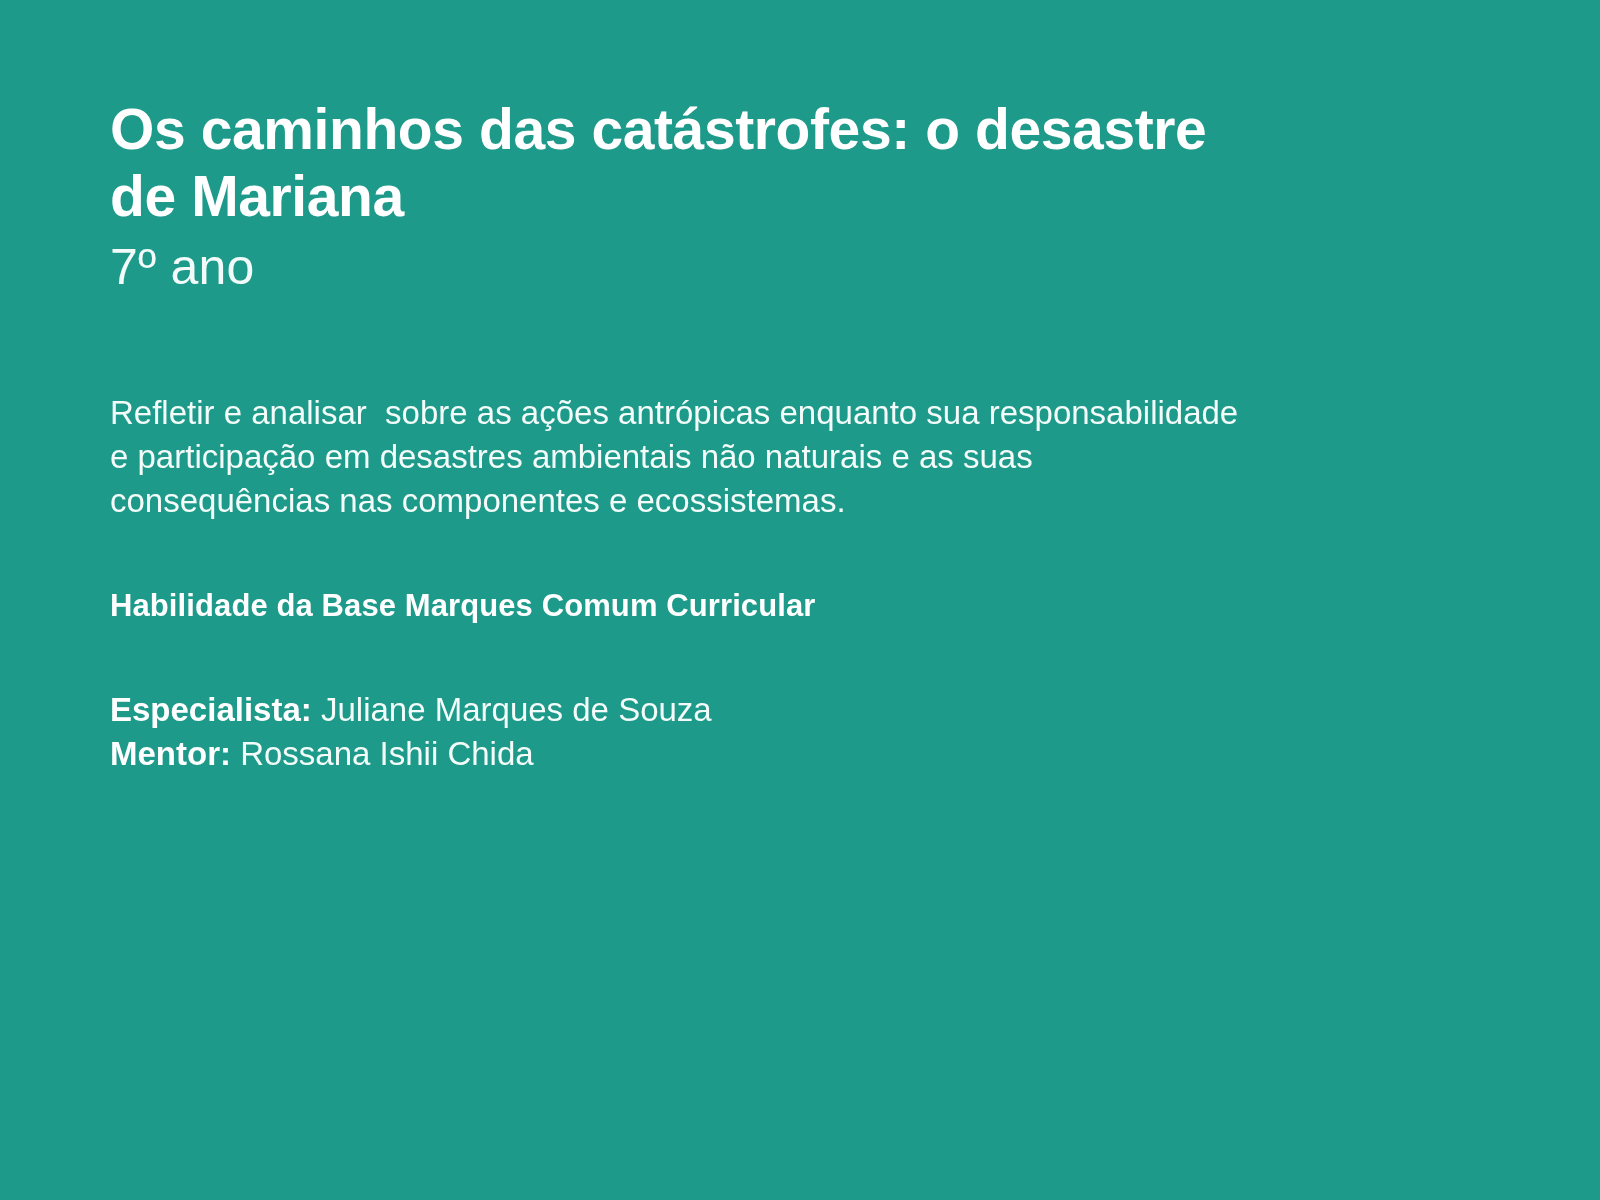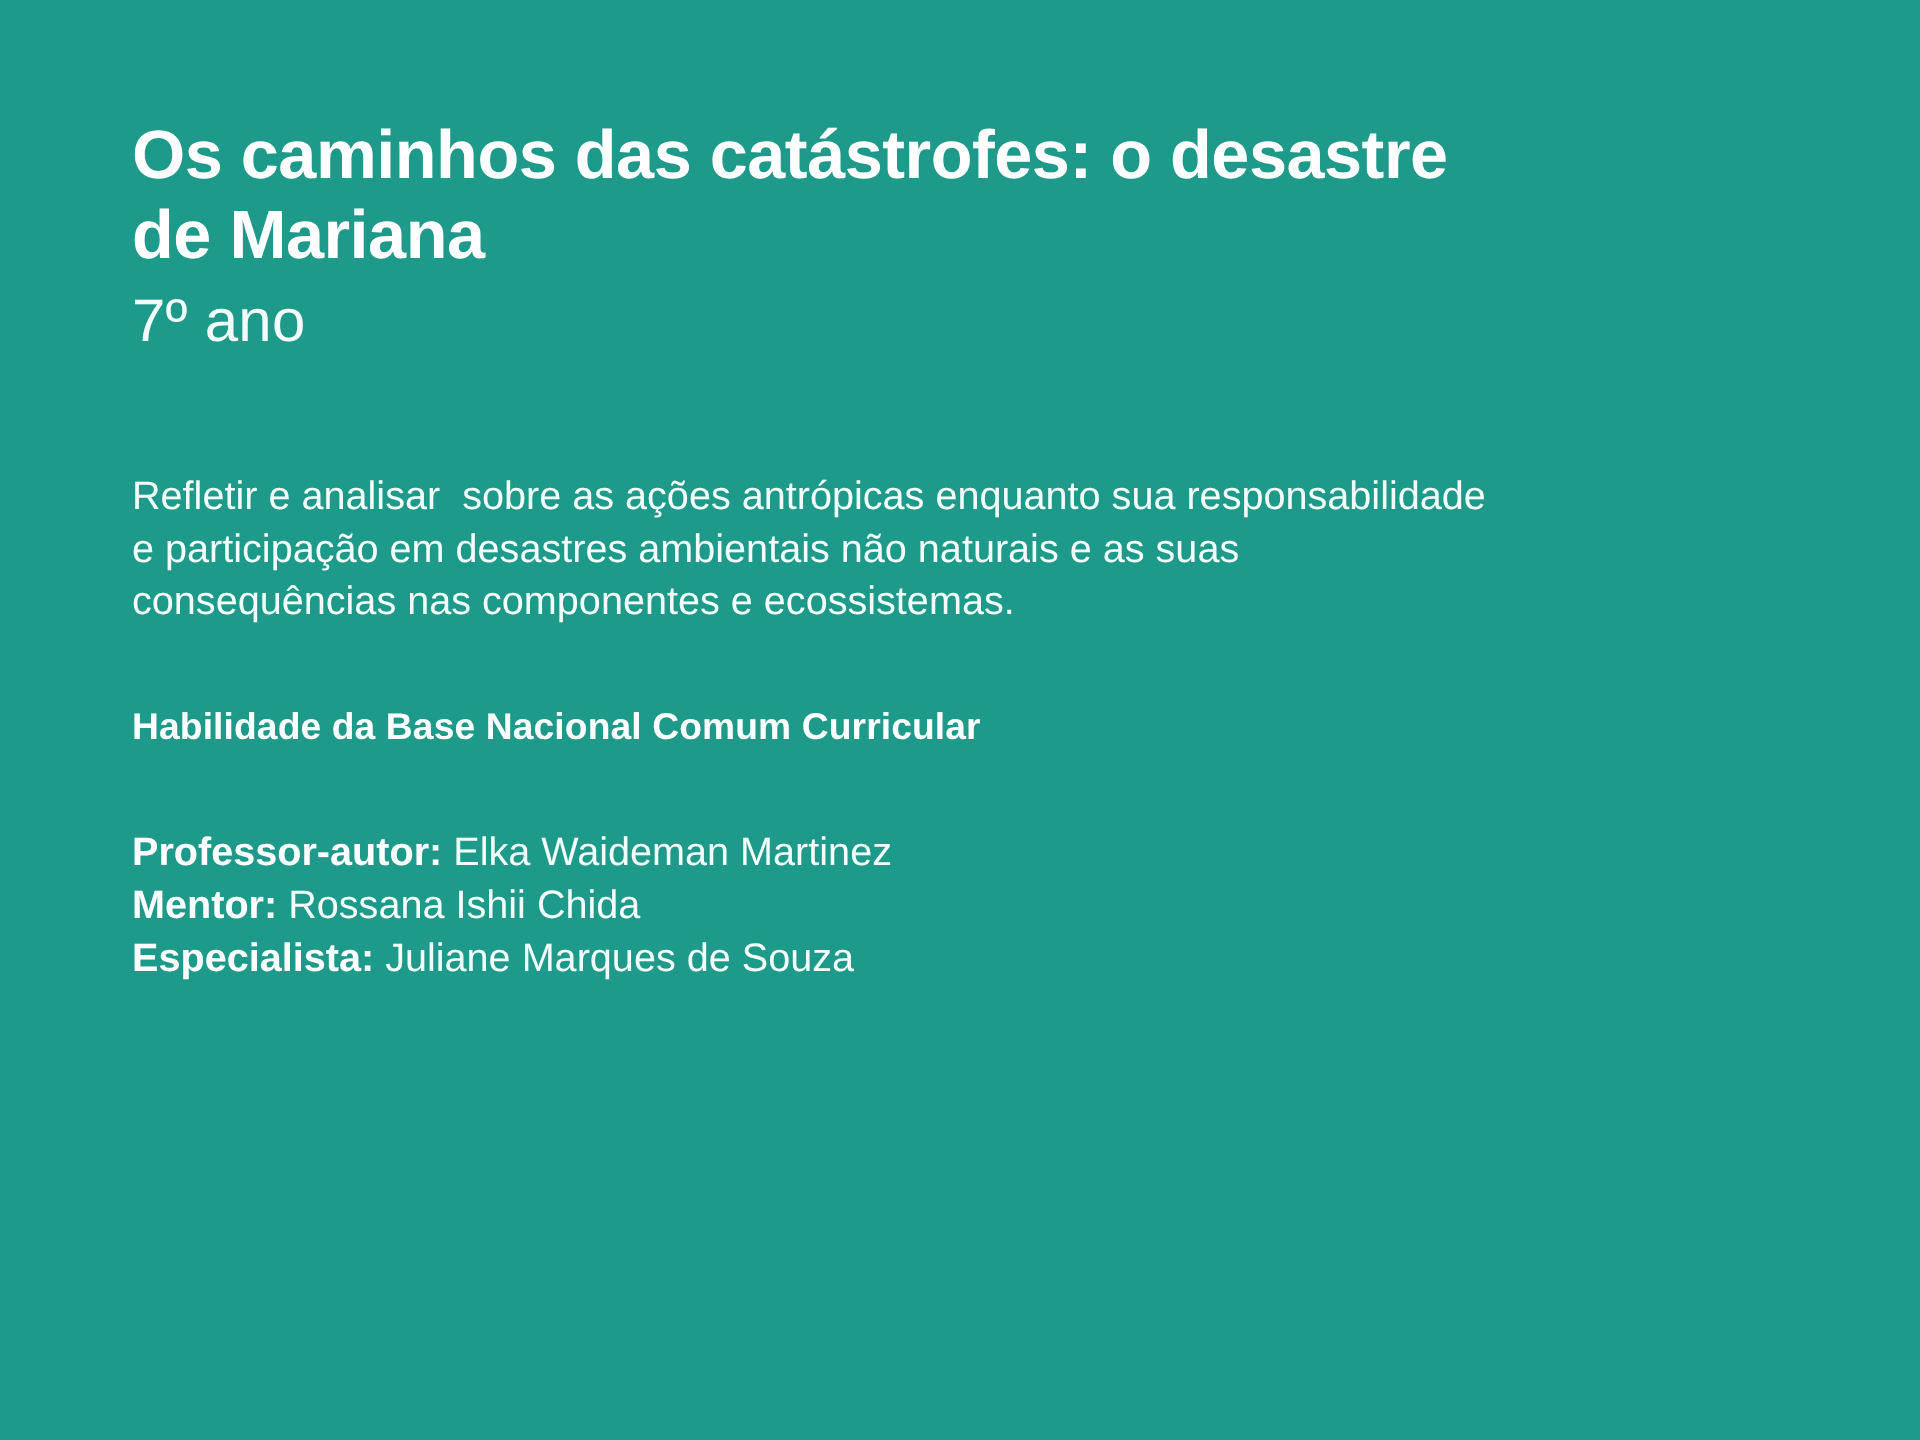--- a/index.html
+++ b/index.html
@@ -111,28 +111,25 @@
   <div class="header">
     <h1 class="title">Os caminhos das catástrofes: o desastre de Mariana</h1>
     <div class="subtitle">7º ano</div>
   </div>
 
   <div class="section section-objetivos">
     <p class="section-body">Refletir e analisar  sobre as ações antrópicas enquanto sua responsabilidade e participação em desastres ambientais não naturais e as suas consequências nas componentes e ecossistemas.</p>
   </div>
 
   <div class="section section-habilidade">
-    <h2 class="section-heading">Habilidade da Base Nacional Comum Curricular</h2>
+    <h2 class="section-heading">Habilidade da Base Marques Comum Curricular</h2>
   </div>
 
   <div class="section section-creditos">
     <p class="credit-line">
-      <span class="credit-label">Professor-autor:</span><span> </span><span class="credit-value">Elka Waideman Martinez</span>
+      <span class="credit-label">Especialista:</span><span> </span><span class="credit-value">Juliane Marques de Souza</span>
     </p>
     <p class="credit-line">
       <span class="credit-label">Mentor:</span><span> </span><span class="credit-value">Rossana Ishii Chida</span>
-    </p>
-    <p class="credit-line">
-      <span class="credit-label">Especialista:</span><span> </span><span class="credit-value">Juliane Marques de Souza</span>
     </p>
   </div>
 
 </div>
 
 </body></html>

